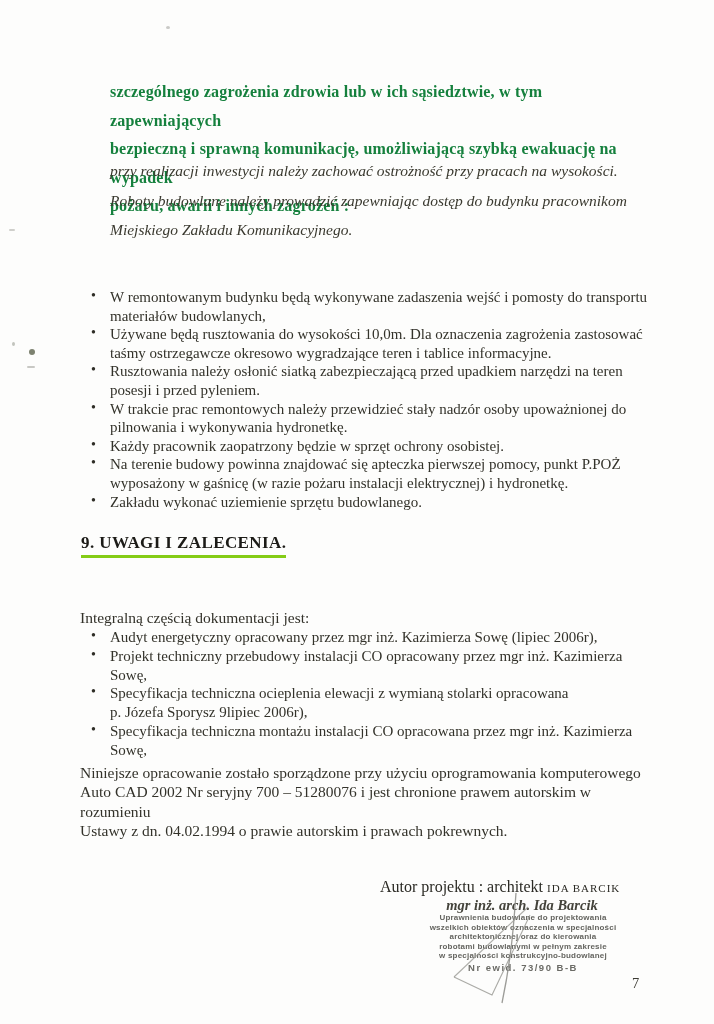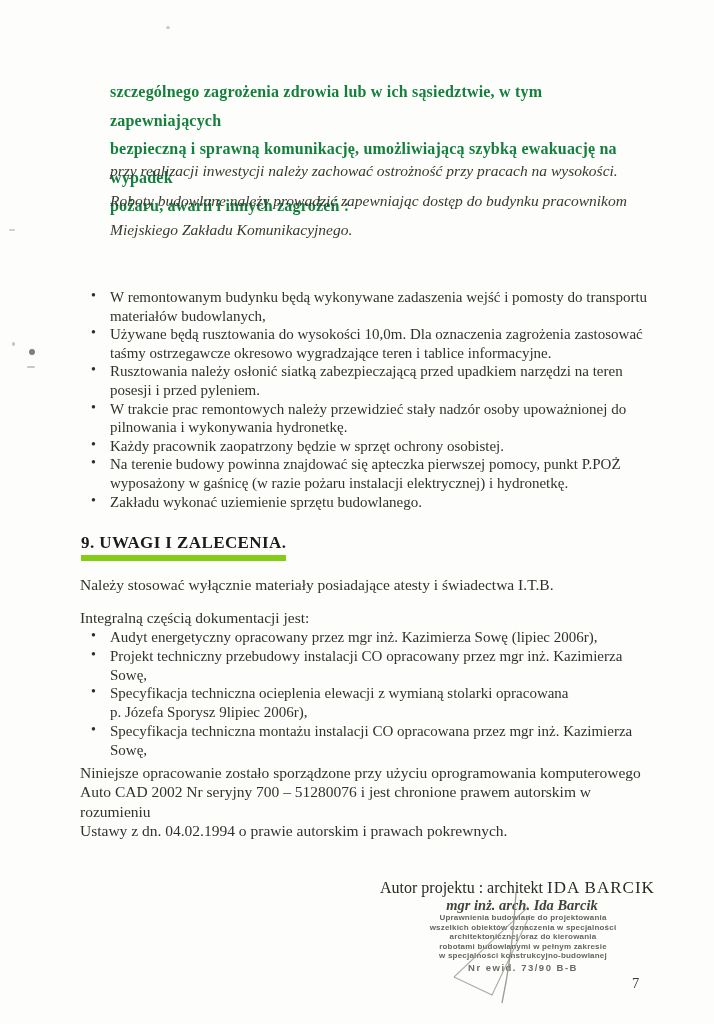--- a/index.html
+++ b/index.html
@@ -42,41 +42,41 @@
     font-size:15px; line-height:18.8px; color:#33322a;
   }
   .doc-list .right-line { padding-right:2px; }
 
   
   .section-heading {
     position:absolute; left:81px; top:533px;
     font-size:17px; font-weight:bold; color:#1c1b17; letter-spacing:.4px;
   }
   .section-heading span {
-    display:inline-block; border-bottom:6px solid #84cc16; padding-bottom:2px;
+    display:inline-block; border-bottom:3px solid #84cc16; padding-bottom:2px;
   }
   .para-atesty {
     position:absolute; left:80px; top:575px; width:560px;
     font-size:15.5px; line-height:19px; color:#33322a;
   }
   .para-integralna {
     position:absolute; left:80px; top:608px; width:560px;
     font-size:15.5px; line-height:19px; color:#33322a;
   }
   .para-closing {
     position:absolute; left:80px; top:763px; width:580px;
     font-size:15.5px; line-height:19.3px; color:#33322a;
   }
 
   
   .author-line {
     position:absolute; left:380px; top:878px; width:280px;
     font-size:16px; color:#2b2a24;
   }
-  .author-line .arch-name { font-size:17px; letter-spacing:1px; }
+  .author-line .arch-name { font-size:11px; letter-spacing:1px; }
   .name-italic {
     position:absolute; left:402px; top:897px; width:240px;
     text-align:center;
     font-size:14.5px; font-style:italic; font-weight:bold; color:#44433b;
   }
   .stamp {
     position:absolute; left:398px; top:913px; width:250px;
     text-align:center;
     font-family:"Liberation Sans", sans-serif;
     font-size:8px; line-height:9.6px; font-weight:bold;
@@ -150,21 +150,20 @@
     </li>
     <li>
       <span class="bullet">•</span>
       <span class="pre">Zakładu wykonać uziemienie sprzętu budowlanego.</span>
     </li>
   </ul>
 
   <div class="section-heading">
     <span>9. UWAGI I ZALECENIA.</span>
   </div>
-  <div class="para-atesty">Należy stosować wyłącznie materiały posiadające atesty i świadectwa I.T.B.</div>
   <div class="para-integralna">Integralną częścią dokumentacji jest:</div>
 
   <ul class="bullets doc-list">
     <li>
       <span class="bullet">•</span>
       <span class="pre">Audyt energetyczny opracowany przez mgr inż. Kazimierza Sowę (lipiec 2006r),</span>
     </li>
     <li>
       <span class="bullet">•</span>
       <span class="pre">Projekt techniczny przebudowy instalacji CO opracowany przez mgr inż. Kazimierza

